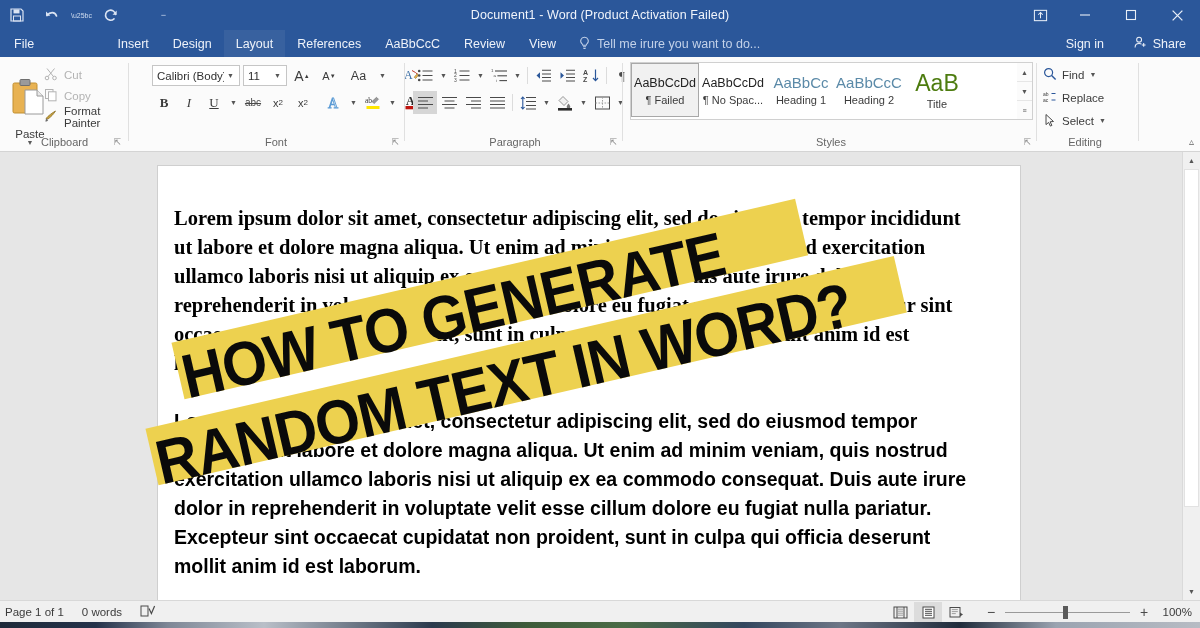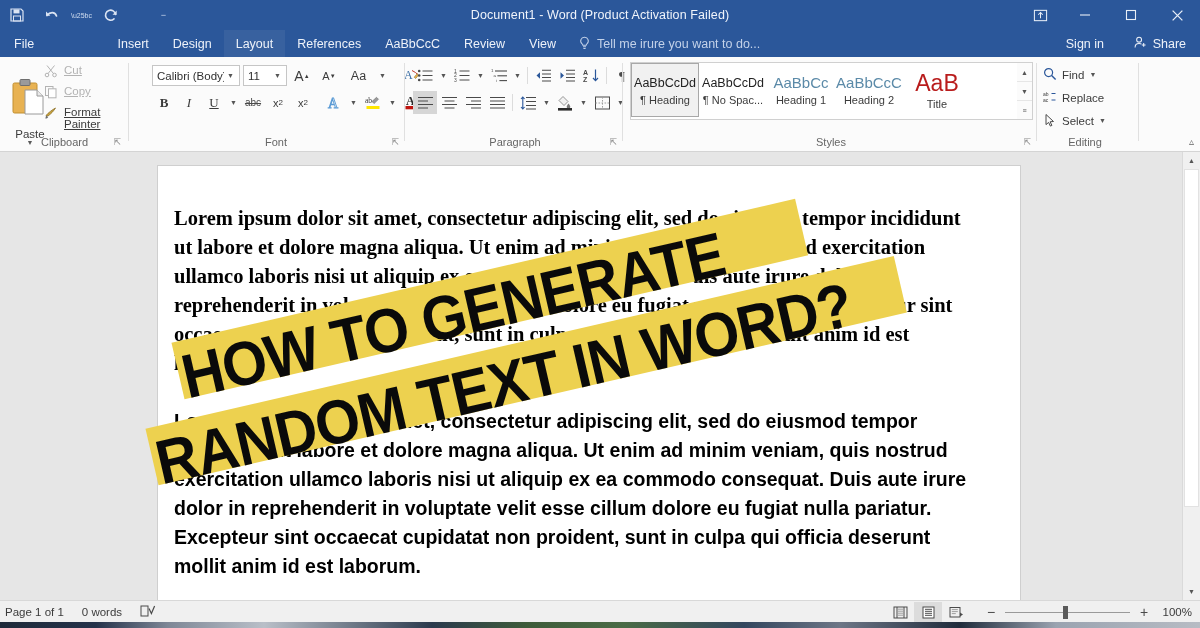--- a/index.html
+++ b/index.html
@@ -74,21 +74,21 @@
 
   
   #grp-clipboard{left:0;width:129px;}
   .paste{
     position:absolute;left:6px;top:20px;width:48px;height:72px;
     display:flex;flex-direction:column;align-items:center;
   }
   .paste .lbl{font-size:11.5px;color:#3b3b3b;margin-top:1px;}
   .paste .dd{font-size:7px;color:#5a5a5a;line-height:6px;}
   .cbitems{position:absolute;left:44px;top:7px;width:86px;}
-  .cbitem{display:flex;align-items:flex-start;height:21px;font-size:11.5px;gap:6px;text-decoration:underline;}
+  .cbitem{display:flex;align-items:center;height:21px;font-size:11.5px;gap:6px;}
   .cbitem.dim{color:#b3b3b3;}
   .cbitem.on{color:#3b3b3b;}
 
   
   #grp-font{left:147px;width:258px;}
   .fontrow1{position:absolute;left:5px;top:7px;display:flex;align-items:center;gap:3px;}
   .fontrow2{position:absolute;left:5px;top:34px;display:flex;align-items:center;gap:1px;}
   .combo{
     height:21px;border:1px solid #c6c6c6;background:#fff;display:flex;align-items:center;
     font-size:11.5px;color:#303030;padding:0 2px 0 4px;box-sizing:border-box;
@@ -118,21 +118,21 @@
     position:absolute;left:5px;top:5px;width:386px;height:56px;
     border:1px solid #d0d0d0;background:#fff;display:flex;
   }
   .sty{
     width:68px;height:54px;display:flex;flex-direction:column;
     align-items:center;justify-content:center;box-sizing:border-box;
   }
   .sty.sel{border:1px solid #a8a8a8;background:#f1f1f1;}
   .sty .smp{font-size:12.5px;color:#222;line-height:16px;white-space:nowrap;overflow:hidden;}
   .sty .smp.h{color:#5b8aa8;font-size:15px;font-weight:400;}
-  .sty .smp.t{color:#b91c1c;font-size:23px;font-weight:400;line-height:24px;}
+  .sty .smp.t{color:#4d7c0f;font-size:23px;font-weight:400;line-height:24px;}
   .sty .nm{font-size:11px;color:#3b3b3b;margin-top:3px;white-space:nowrap;overflow:hidden;max-width:72px;}
   .galnav{position:absolute;left:392px;top:5px;width:15px;height:56px;
     display:flex;flex-direction:column;border:1px solid #d0d0d0;border-left:0;background:#fbfbfb;}
   .galnav div{flex:1;display:flex;align-items:center;justify-content:center;font-size:7px;color:#555;border-bottom:1px solid #e6e6e6;}
   .galnav div:last-child{border-bottom:0;}
 
   
   #grp-editing{left:1039px;width:100px;}
   .edrow{display:flex;align-items:center;height:23px;font-size:11.5px;color:#3b3b3b;gap:5px;}
   .edlist{position:absolute;left:4px;top:6px;}
@@ -544,21 +544,21 @@
 
       <div class="grplabel">Paragraph</div>
       <div class="dlg" style="right:6px">⇱</div>
       <div class="grpdiv" style="right:0"></div>
     </div>
 
     <div class="grp" id="grp-styles">
       <div class="gallery">
         <div class="sty sel">
           <span class="smp">AaBbCcDd</span>
-          <span class="nm">¶ Heading</span>
+          <span class="nm">¶ Failed</span>
         </div>
         <div class="sty">
           <span class="smp">AaBbCcDd</span>
           <span class="nm">¶ No Spac...</span>
         </div>
         <div class="sty">
           <span class="smp h">AaBbCc</span>
           <span class="nm">Heading 1</span>
         </div>
         <div class="sty">

